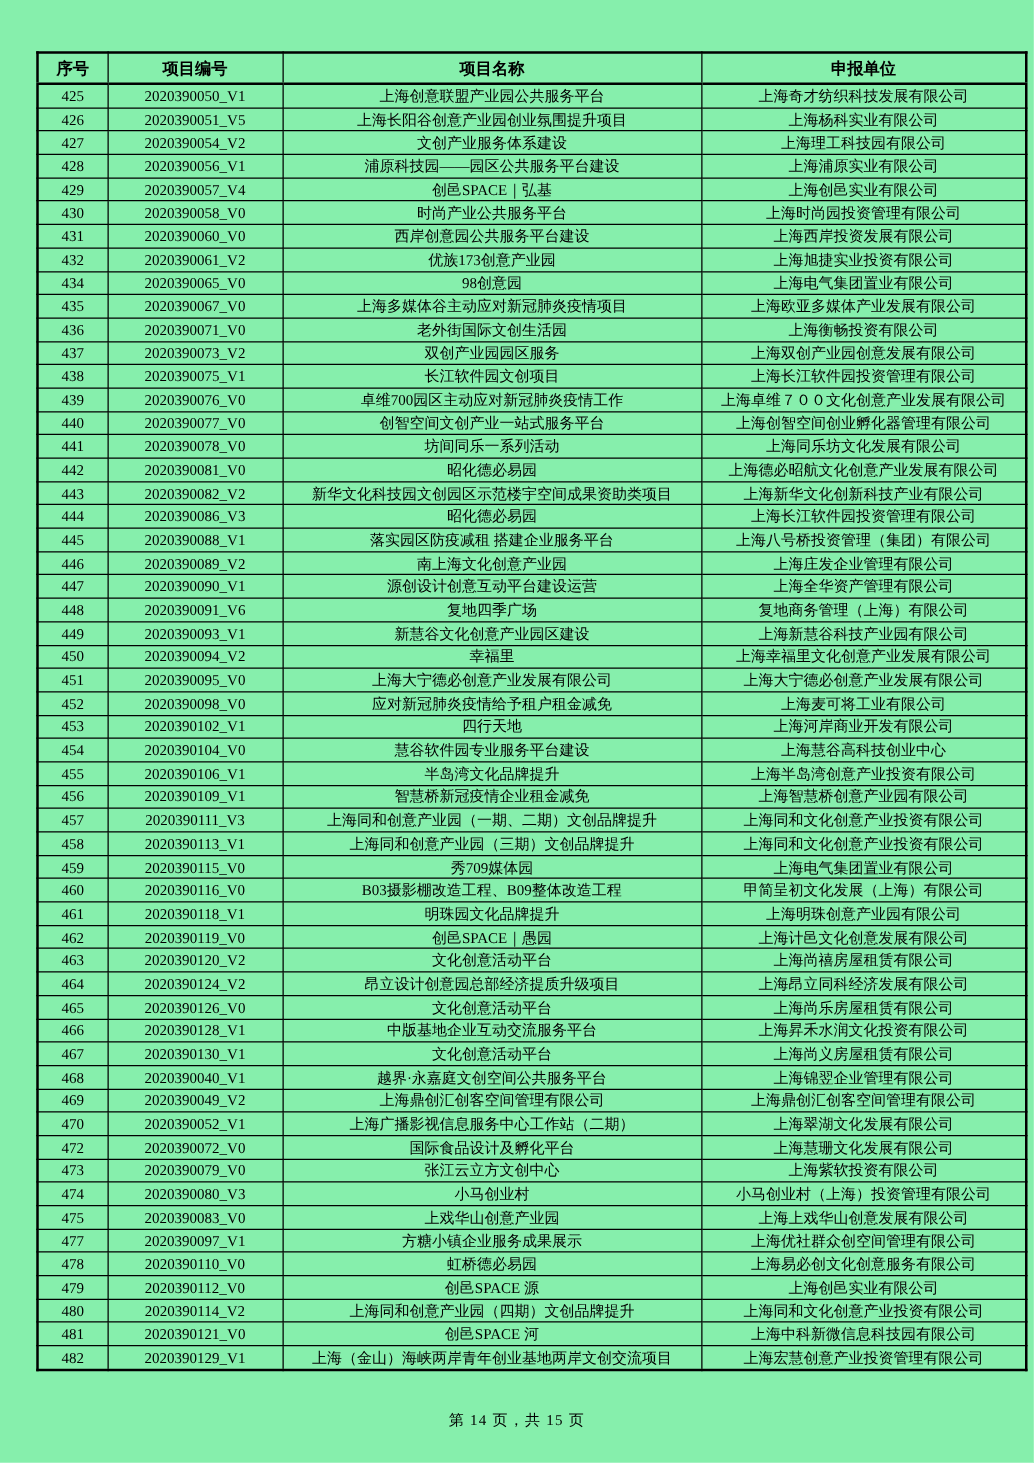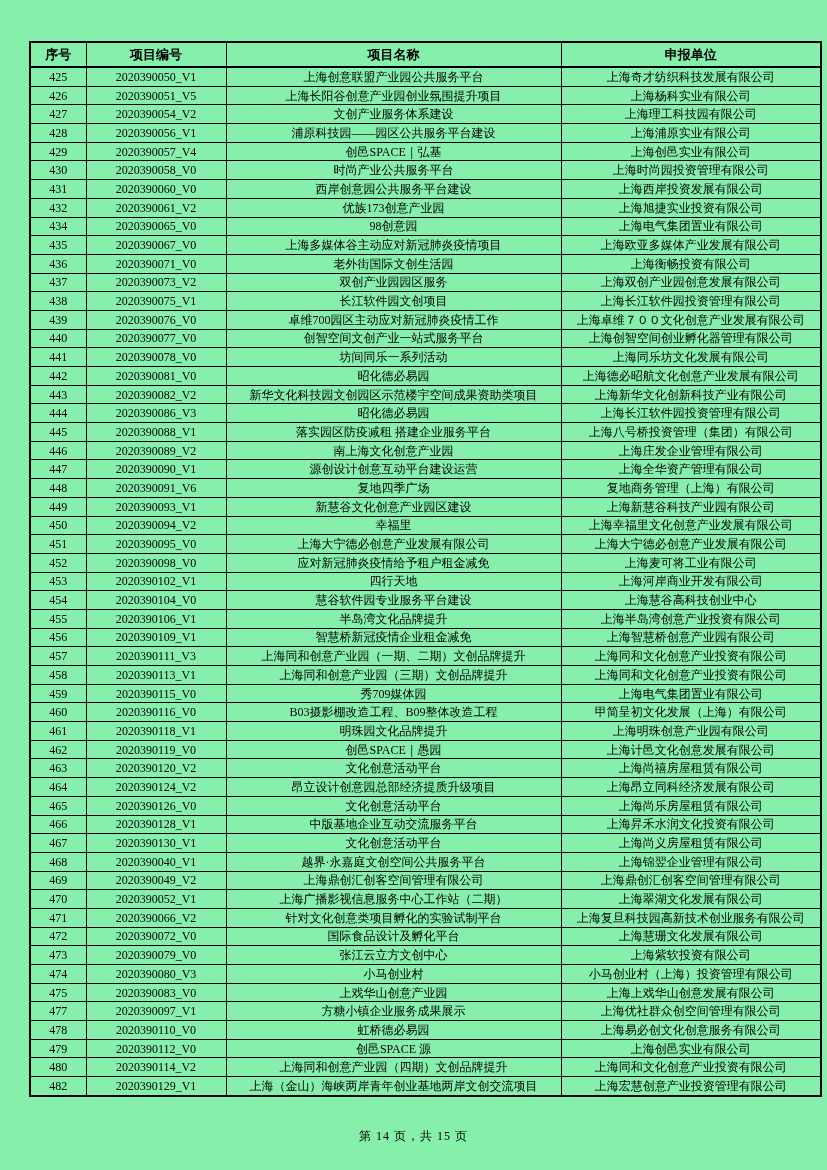--- a/index.html
+++ b/index.html
@@ -343,26 +343,20 @@
           <td>上海鼎创汇创客空间管理有限公司</td>
           <td>上海鼎创汇创客空间管理有限公司</td>
         </tr>
         <tr>
           <td>470</td>
           <td>2020390052_V1</td>
           <td>上海广播影视信息服务中心工作站（二期）</td>
           <td>上海翠湖文化发展有限公司</td>
         </tr>
         <tr>
-          <td>471</td>
-          <td>2020390066_V2</td>
-          <td>针对文化创意类项目孵化的实验试制平台</td>
-          <td>上海复旦科技园高新技术创业服务有限公司</td>
-        </tr>
-        <tr>
           <td>472</td>
           <td>2020390072_V0</td>
           <td>国际食品设计及孵化平台</td>
           <td>上海慧珊文化发展有限公司</td>
         </tr>
         <tr>
           <td>473</td>
           <td>2020390079_V0</td>
           <td>张江云立方文创中心</td>
           <td>上海紫软投资有限公司</td>
@@ -395,20 +389,26 @@
           <td>479</td>
           <td>2020390112_V0</td>
           <td>创邑SPACE 源</td>
           <td>上海创邑实业有限公司</td>
         </tr>
         <tr>
           <td>480</td>
           <td>2020390114_V2</td>
           <td>上海同和创意产业园（四期）文创品牌提升</td>
           <td>上海同和文化创意产业投资有限公司</td>
+        </tr>
+        <tr>
+          <td>481</td>
+          <td>2020390121_V0</td>
+          <td>创邑SPACE 河</td>
+          <td>上海中科新微信息科技园有限公司</td>
         </tr>
         <tr>
           <td>482</td>
           <td>2020390129_V1</td>
           <td>上海（金山）海峡两岸青年创业基地两岸文创交流项目</td>
           <td>上海宏慧创意产业投资管理有限公司</td>
         </tr>
       </tbody>
   </table>
 

